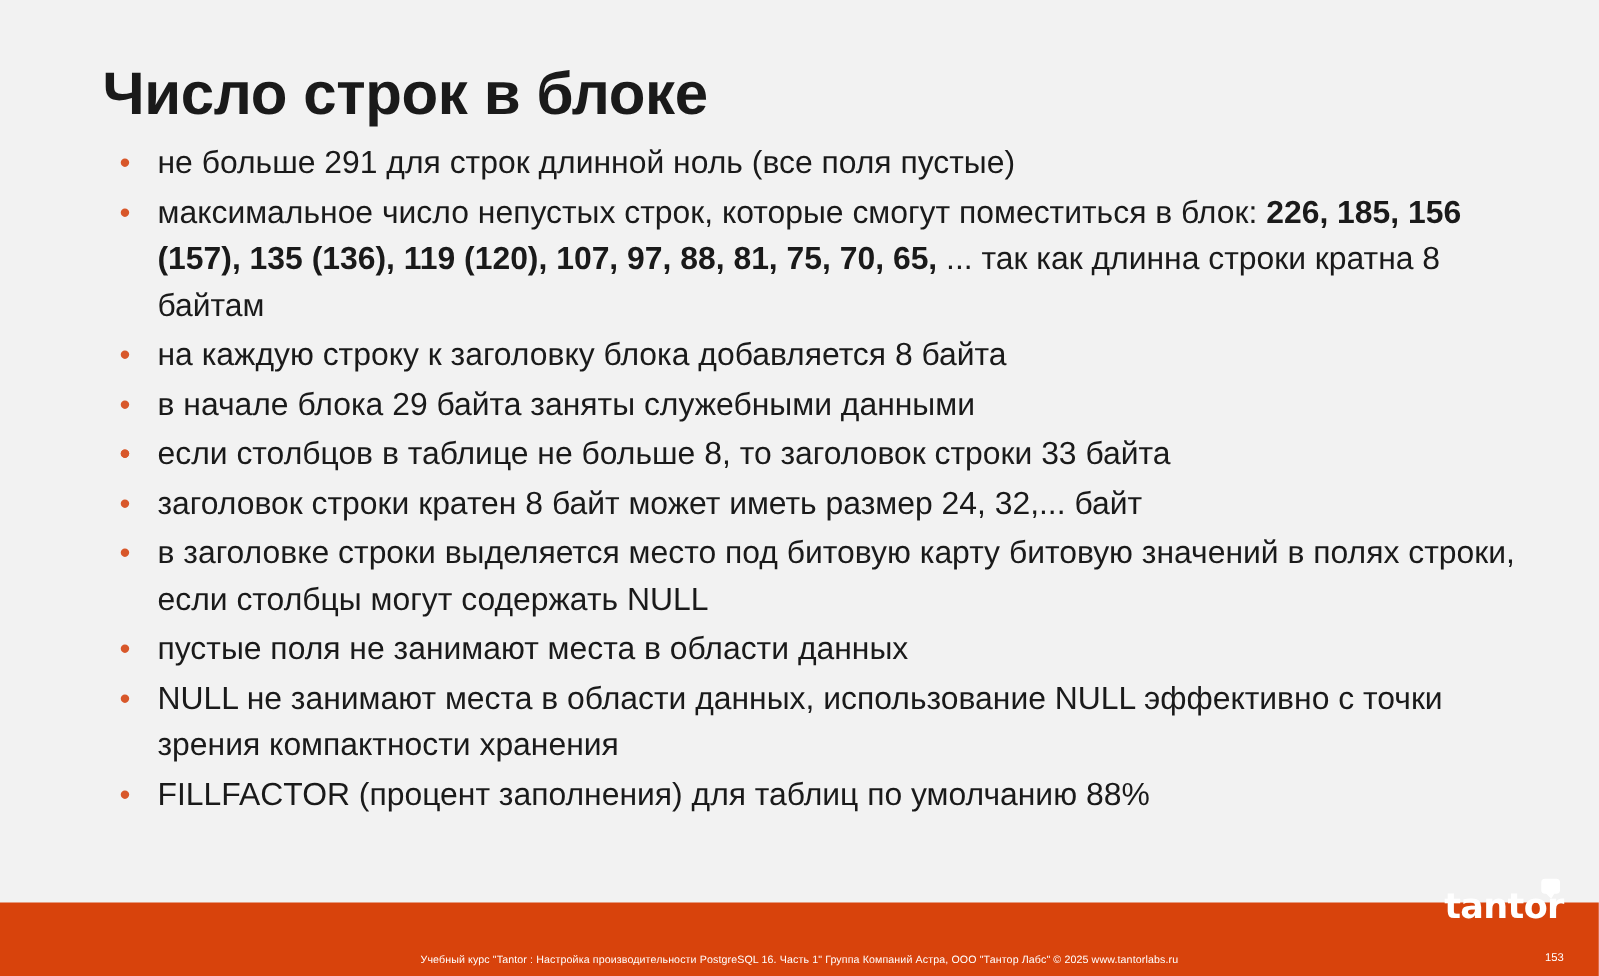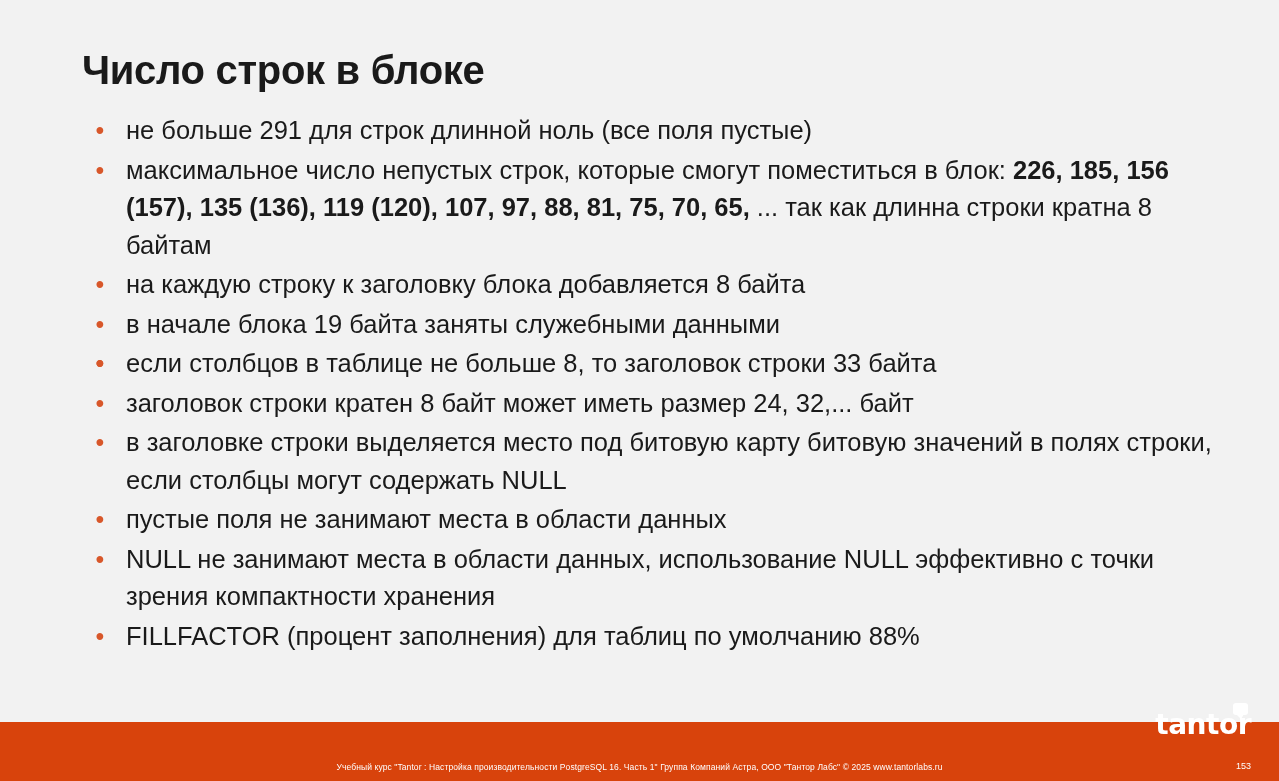--- a/index.html
+++ b/index.html
@@ -18,21 +18,21 @@
     position: absolute;
     left: 0; top: 0;
     width: 1279px;
     height: 781px;
     background: #f2f2f2;
   }
   .title {
     position: absolute;
     left: 82px;
     top: 48px;
-    font-size: 40px;
+    font-size: 48px;
     font-weight: bold;
     color: #1a1a1a;
     letter-spacing: -0.3px;
   }
   .bullets {
     position: absolute;
     left: 82px;
     top: 112px;
     width: 1130px;
   }
@@ -117,21 +117,21 @@
 <body>
 
 <div class="slide">
 
   <div class="title">Число строк в блоке</div>
 
   <div class="bullets">
       <div class="bullet"><span class="dot">•</span><span>не больше 291 для строк длинной ноль (все поля пустые)</span></div>
       <div class="bullet"><span class="dot">•</span><span>максимальное число непустых строк, которые смогут поместиться в блок: <b>226, 185, 156 (157), 135 (136), 119 (120), 107, 97, 88, 81, 75, 70, 65,</b> ... так как длинна строки кратна 8 байтам</span></div>
       <div class="bullet"><span class="dot">•</span><span>на каждую строку к заголовку блока добавляется 8 байта</span></div>
-      <div class="bullet"><span class="dot">•</span><span>в начале блока 19 байта заняты служебными данными</span></div>
+      <div class="bullet"><span class="dot">•</span><span>в начале блока 29 байта заняты служебными данными</span></div>
       <div class="bullet"><span class="dot">•</span></div>
       <div class="bullet"><span class="dot">•</span><span>если столбцов в таблице не больше 8, то заголовок строки 33 байта</span></div>
       <div class="bullet"><span class="dot">•</span><span>заголовок строки кратен 8 байт может иметь размер 24, 32,... байт</span></div>
       <div class="bullet"><span class="dot">•</span><span>в заголовке строки выделяется место под битовую карту битовую значений в полях строки, если столбцы могут содержать NULL</span></div>
       <div class="bullet"><span class="dot">•</span><span>пустые поля не занимают места в области данных</span></div>
       <div class="bullet"><span class="dot">•</span><span>NULL не занимают места в области данных, использование NULL эффективно с точки зрения компактности хранения</span></div>
       <div class="bullet"><span class="dot">•</span><span>FILLFACTOR (процент заполнения) для таблиц по умолчанию 88%</span></div>
     </div>
 
   <div class="footer-bar"></div>

